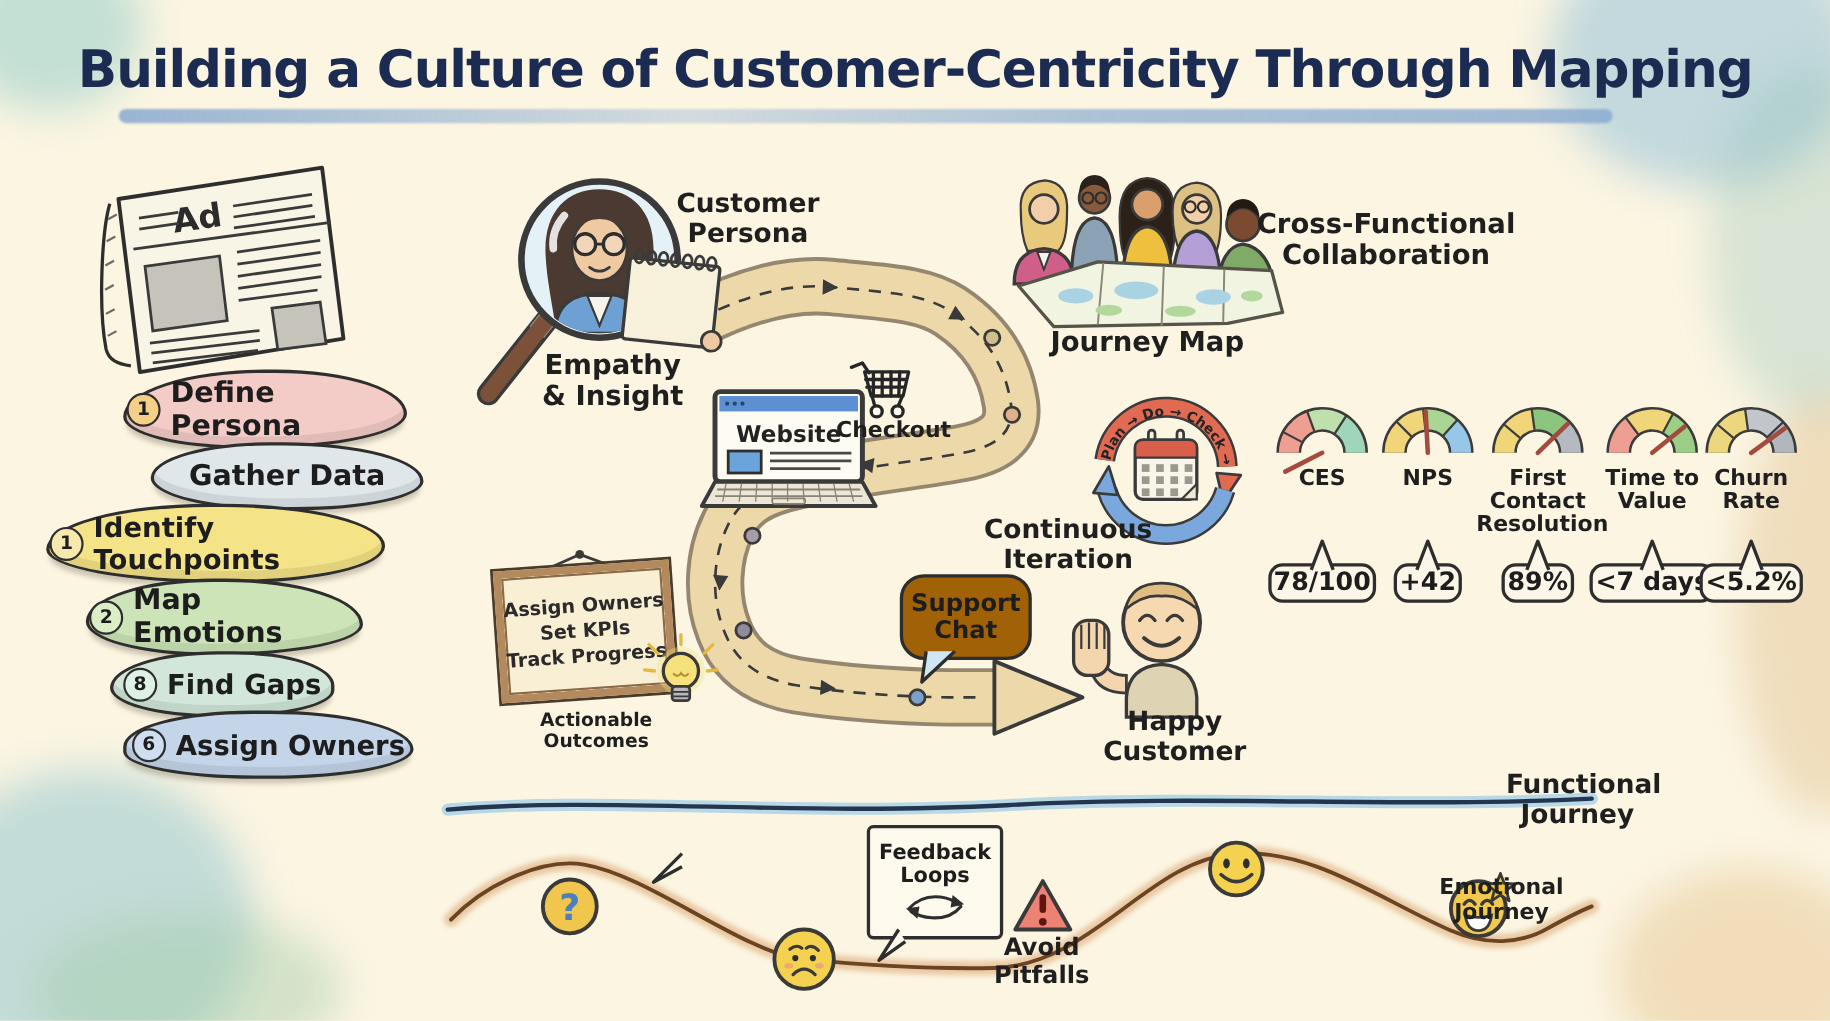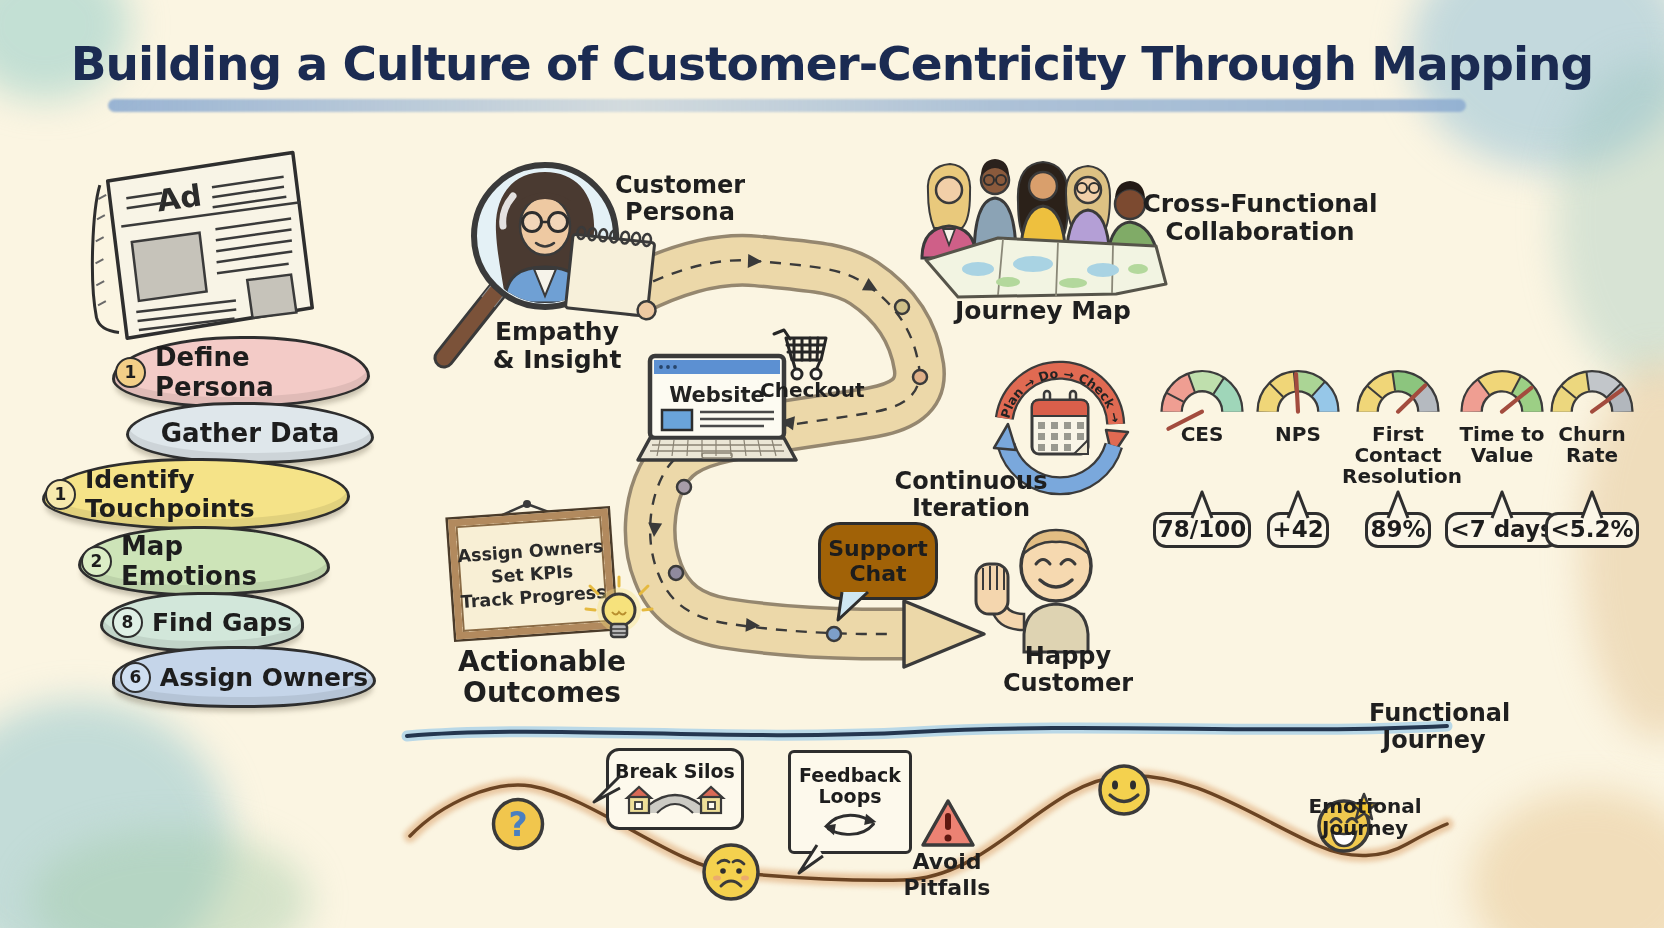--- a/index.html
+++ b/index.html
@@ -20,33 +20,33 @@
          filter:blur(1px);}
 
   .lbl{position:absolute;font-weight:700;color:#1f1f1f;text-align:center;white-space:pre-line;line-height:1.12;}
   #lbl-customer-persona{left:600px;top:172px;width:160px;font-size:24px;}
   #lbl-empathy{left:472px;top:318px;width:170px;font-size:25px;}
   #lbl-crossfunc{left:1140px;top:190px;width:240px;font-size:25px;}
   #lbl-journeymap{left:948px;top:297px;width:190px;font-size:25px;}
   #lbl-checkout{left:760px;top:379px;width:95px;font-size:20px;}
   #lbl-continuous{left:876px;top:468px;width:190px;font-size:24px;}
   #lbl-happy{left:1000px;top:643px;width:136px;font-size:24px;}
-  #lbl-actionable{left:452px;top:646px;width:180px;font-size:28px;}
+  #lbl-actionable{left:452px;top:646px;width:180px;font-size:17px;}
   #lbl-functional{left:1369px;top:700px;width:130px;font-size:24px;}
   #lbl-emotional{left:1300px;top:795px;width:130px;font-size:20px;}
   #lbl-avoid{left:893px;top:849px;width:108px;font-size:22px;line-height:1.2;}
 
   .abs{position:absolute;}
   .step{position:absolute;display:flex;align-items:center;justify-content:center;gap:9px;
         border:3px solid #2e2e2e;color:#1d1d1d;font-weight:700;
         box-shadow:inset 0 -8px 0 rgba(0,0,0,.08),0 7px 5px -3px rgba(110,100,80,.35);}
   .step .num{width:27px;height:27px;border:2.5px solid #2e2e2e;border-radius:50%;display:flex;
         align-items:center;justify-content:center;font-size:17px;flex:0 0 auto;}
   .s0{left:112px;top:336px;width:252px;height:66px;font-size:26px;border-radius:52% 48% 55% 45% / 62% 58% 46% 42%;}
-  .s1{left:126px;top:402px;width:242px;height:56px;font-size:26px;border-radius:46% 54% 50% 50% / 55% 60% 45% 50%;}
+  .s1{left:137px;top:402px;width:242px;height:56px;font-size:26px;border-radius:46% 54% 50% 50% / 55% 60% 45% 50%;}
   .s2{left:42px;top:458px;width:302px;height:66px;font-size:25px;border-radius:50% 50% 46% 54% / 60% 55% 48% 44%;}
   .s3{left:78px;top:526px;width:246px;height:64px;font-size:26px;border-radius:48% 52% 54% 46% / 58% 62% 42% 46%;}
   .s4{left:100px;top:592px;width:198px;height:54px;font-size:25px;border-radius:52% 48% 50% 50% / 60% 56% 44% 48%;}
   .s5{left:112px;top:646px;width:258px;height:56px;font-size:25px;border-radius:47% 53% 52% 48% / 56% 60% 46% 42%;}
 
   #support-bubble{position:absolute;left:818px;top:522px;width:114px;height:72px;background:#a16207;
         border:3.5px solid #2d2d2d;border-radius:22px;display:flex;align-items:center;justify-content:center;
         font-size:22px;font-weight:700;color:#1d1d1d;text-align:center;white-space:pre-line;line-height:1.15;}
   #sign{position:absolute;left:452px;top:514px;width:160px;height:120px;transform:rotate(-4deg);
         border:7px solid #b28a5e;background:#f8efd5;box-shadow:0 0 0 2.5px #4a3b2a,inset 0 0 0 2px #8a6b45;
@@ -480,33 +480,20 @@
       <ellipse cx="37" cy="23" rx="3" ry="4.5" fill="#2e2e2e"></ellipse>
     <path d="M14,33 Q28,46 42,33" fill="none" stroke="#3a3a3a" stroke-width="3.2" stroke-linecap="round"></path>
   </svg>
   <svg class="abs" style="left:1314px;top:792px;" width="66" height="66" viewBox="0 0 66 66">
     <circle cx="30" cy="34" r="25" fill="#f0c94e" stroke="#3a3a3a" stroke-width="3.5"></circle>
     <path d="M17,30 q5,-7 10,0 M33,30 q5,-7 10,0" fill="none" stroke="#3a3a3a" stroke-width="3" stroke-linecap="round"></path>
     <path d="M18,40 Q30,44 42,40 Q40,54 30,54 Q20,54 18,40 Z" fill="#ffffff" stroke="#3a3a3a" stroke-width="2.5"></path>
     <polygon points="50,2 53.5,11 63,11.5 55.5,17.5 58,27 50,21.5 42,27 44.5,17.5 37,11.5 46.5,11" fill="#f2c530" stroke="#3a3a3a" stroke-width="2.5" stroke-linejoin="round"></polygon>
   </svg>
 
-  <div class="callout" id="callout-silos">
-    <span>Break Silos</span>
-    <svg width="100" height="34" viewBox="0 0 100 34">
-      <polygon points="2,15 14,4 26,15" fill="#d96a56" stroke="#3a3a3a" stroke-width="2.2"></polygon>
-      <rect x="4" y="14" width="20" height="16" fill="#efe099" stroke="#3a3a3a" stroke-width="2.2"></rect>
-      <rect x="10" y="19" width="7" height="7" fill="#fdfbf2" stroke="#3a3a3a" stroke-width="1.8"></rect>
-      <polygon points="74,15 86,4 98,15" fill="#d96a56" stroke="#3a3a3a" stroke-width="2.2"></polygon>
-      <rect x="76" y="14" width="20" height="16" fill="#efe099" stroke="#3a3a3a" stroke-width="2.2"></rect>
-      <rect x="83" y="19" width="7" height="7" fill="#fdfbf2" stroke="#3a3a3a" stroke-width="1.8"></rect>
-      <path d="M24,30 L24,22 Q50,2 76,22 L76,30" fill="#cccbc4" stroke="#3a3a3a" stroke-width="2.2"></path>
-      <path d="M32,30 Q50,12 68,30" fill="#fdf9ec" stroke="#3a3a3a" stroke-width="2"></path>
-    </svg>
-  </div>
   <svg class="abs" style="left:592px;top:772px;" width="30" height="32" viewBox="0 0 30 32">
     <path d="M28,4 L2,30 L28,16" fill="#fdf9ec" stroke="#2e2e2e" stroke-width="3" stroke-linejoin="round"></path>
   </svg>
 
   <div class="callout" id="callout-feedback">
     <span>Feedback
 Loops</span>
     <svg width="66" height="30" viewBox="0 0 70 30">
       <path d="M10,17 Q22,4 40,6 Q50,7 58,13" fill="none" stroke="#2e2e2e" stroke-width="3" stroke-linecap="round"></path>
       <polygon points="52,4 63,13 50,16" fill="#2e2e2e"></polygon>

